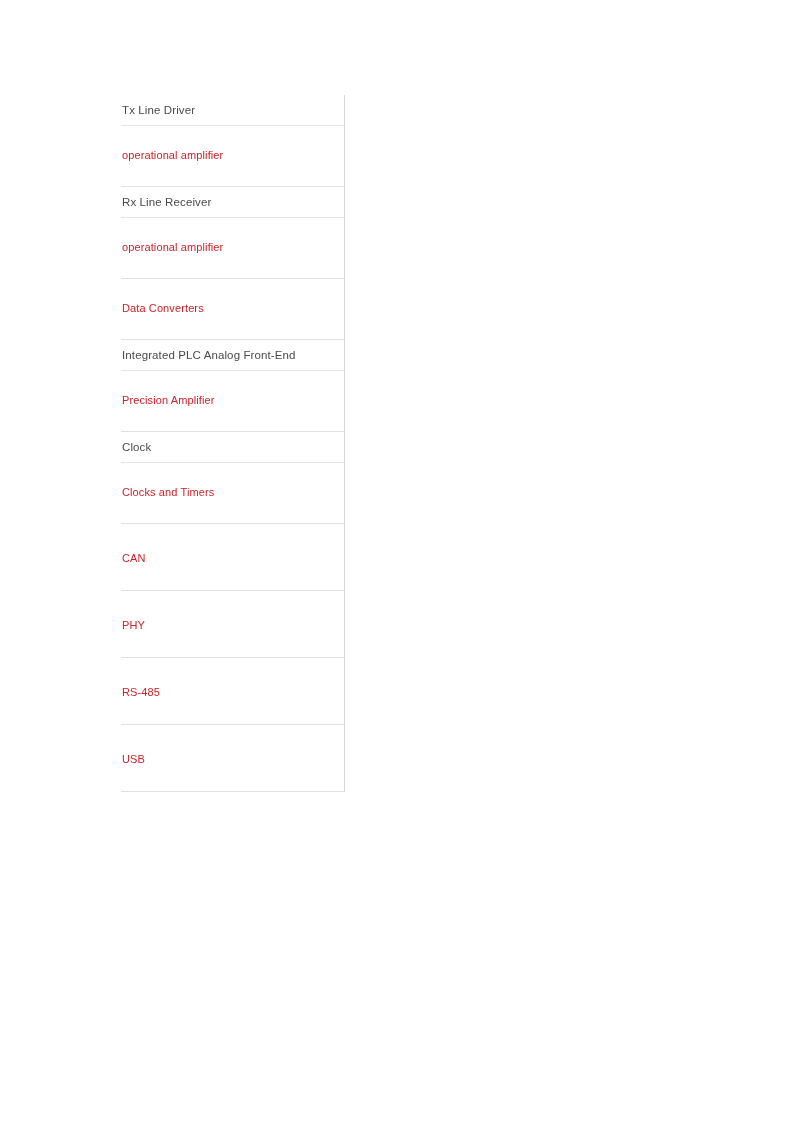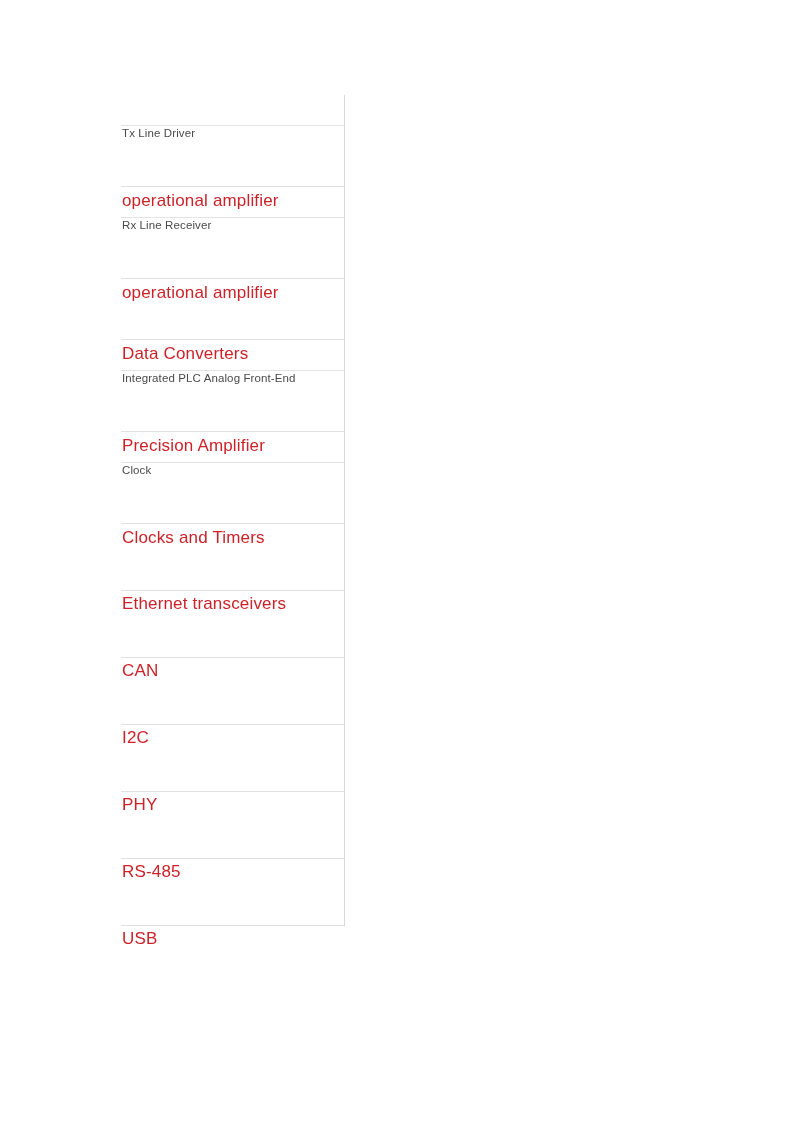--- a/index.html
+++ b/index.html
@@ -46,35 +46,34 @@
 
   
   .cat-row.linkrow {
     height: 61px;
     align-items: flex-start;
     padding-top: 22px;
     border-bottom: 1px solid #e0e0e0;
   }
   .cat-row.linkrow .cat-text {
     color: #cc2229;
-    font-size: 17px;
+    font-size: 11px;
     line-height: 14px;
     letter-spacing: 0.01em;
   }
 
   
   .cat-row.linkrow.tall {
     height: 67px;
     padding-top: 27px;
   }
 
   .cat-text {
     display: block;
     white-space: nowrap;
-    margin-top: 46px;
   }
 
   a.cat-text {
     text-decoration: none;
     cursor: pointer;
   }
 </style>
 </head>
 <body>
 
@@ -111,31 +110,25 @@
 
   <div class="cat-row heading">
     <span class="cat-text">Clock</span>
   </div>
 
   <div class="cat-row linkrow">
     <a class="cat-text">Clocks and Timers</a>
   </div>
 
 
-  <div class="cat-row linkrow tall">
-    <a class="cat-text">Ethernet transceivers</a>
-  </div>
 
   <div class="cat-row linkrow tall">
     <a class="cat-text">CAN</a>
   </div>
 
-  <div class="cat-row linkrow tall">
-    <a class="cat-text">I2C</a>
-  </div>
 
   <div class="cat-row linkrow tall">
     <a class="cat-text">PHY</a>
   </div>
 
 
   <div class="cat-row linkrow tall">
     <a class="cat-text">RS-485</a>
   </div>
 

